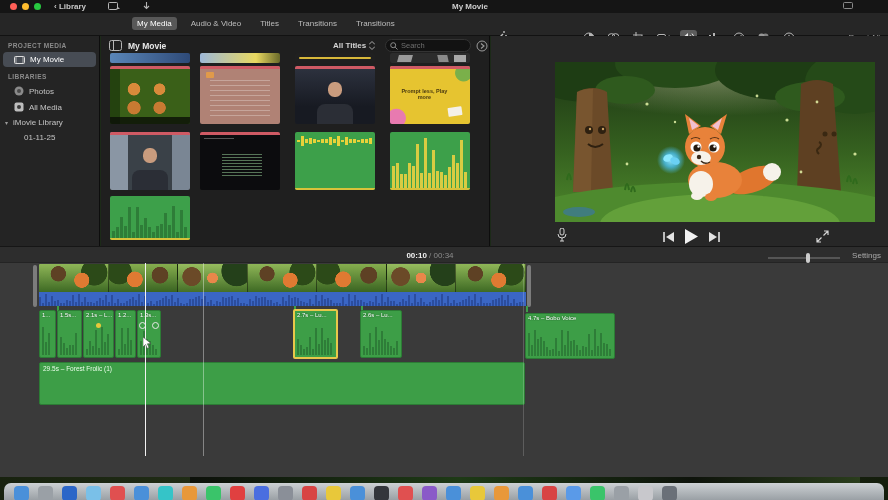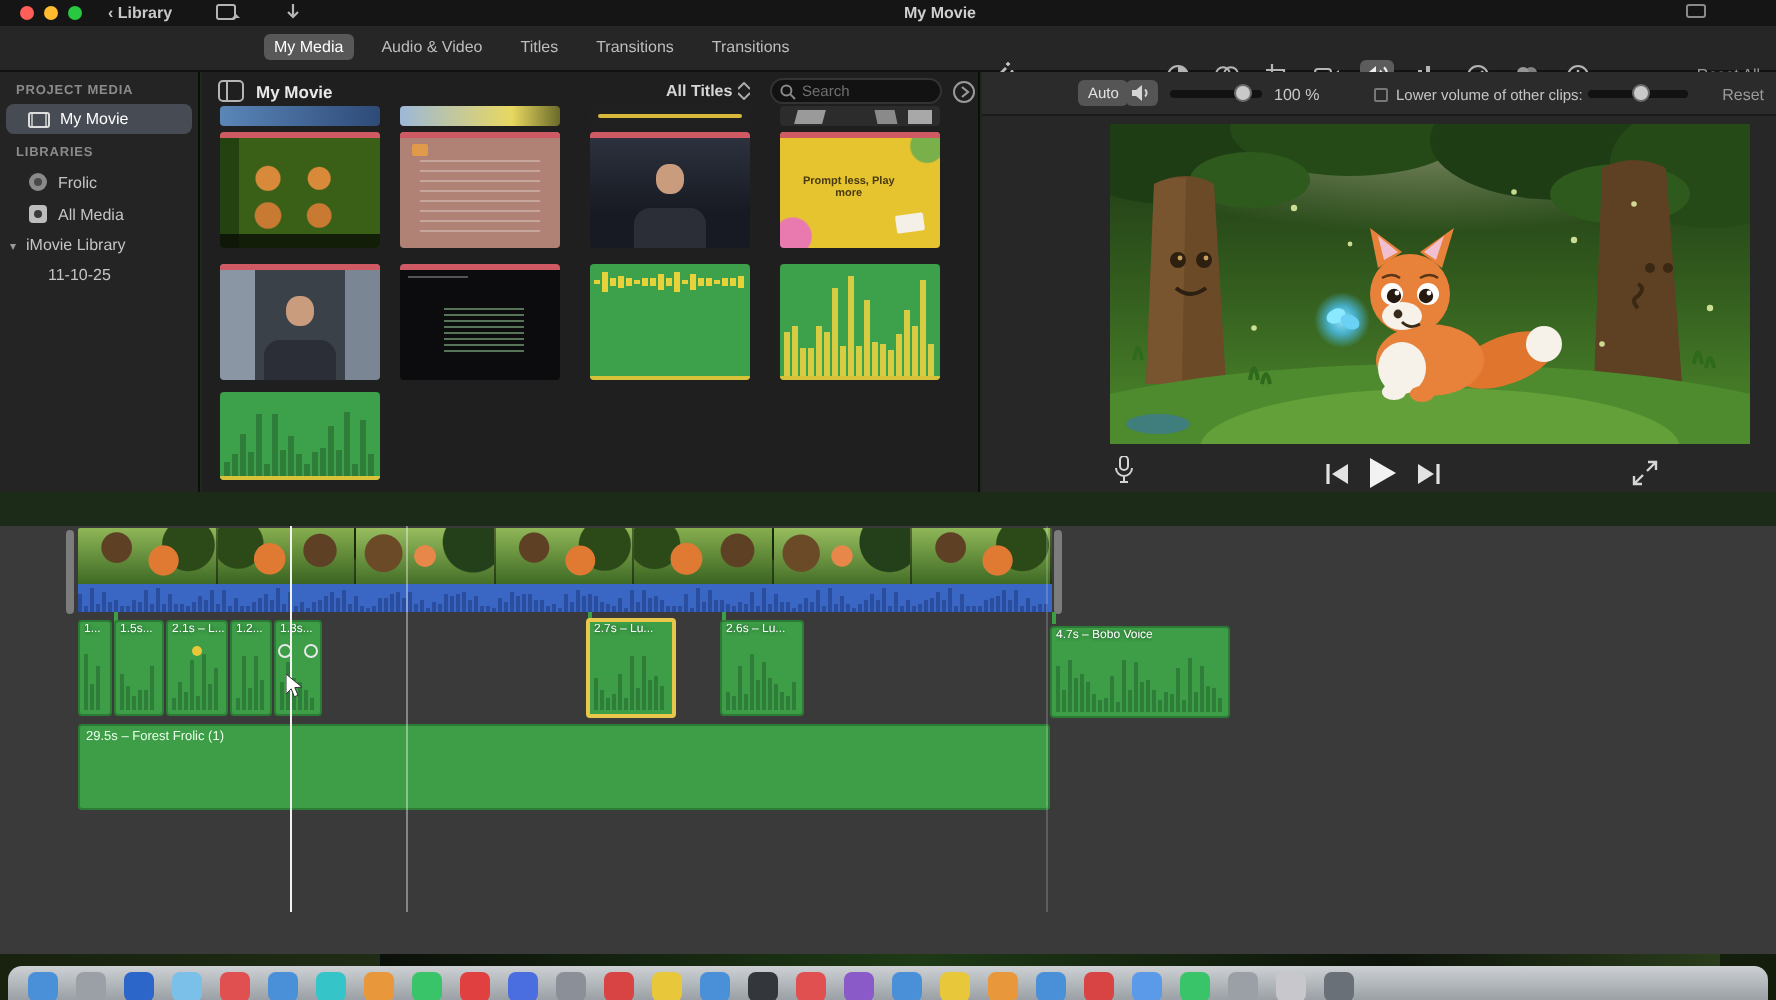--- a/index.html
+++ b/index.html
@@ -230,36 +230,36 @@
       <span>My Movie</span>
     </div>
     <div class="sb-head">LIBRARIES</div>
     <div class="sb-item">
       <span>
         <svg width="10" height="10" viewBox="0 0 10 10">
             <circle cx="5" cy="5" r="4.5" fill="#8a8a8a"></circle>
             <circle cx="5" cy="5" r="2" fill="#4a4a4a"></circle>
           </svg>
       </span>
-      <span>Frolic</span>
+      <span>Photos</span>
     </div>
     <div class="sb-item">
       <span>
         <svg width="10" height="10" viewBox="0 0 10 10">
             <rect x="0.5" y="0.5" width="9" height="9" rx="2" fill="#bdbdbd"></rect>
             <circle cx="5" cy="5" r="2" fill="#3a3a3a"></circle>
           </svg>
       </span>
       <span>All Media</span>
     </div>
     <div class="sb-item" style="padding-left:5px">
       <span style="font-size:6px;color:#9a9a9a">▾</span>
       <span>iMovie Library</span>
     </div>
-    <div class="sb-sub">11-10-25</div>
+    <div class="sb-sub">01-11-25</div>
   </div>
 
   <div class="browser">
     <div class="br-head">
       <span class="abs" style="left:8px;top:4px">
         <svg width="13" height="11" viewBox="0 0 13 11">
             <rect x="0.5" y="0.5" width="12" height="10" rx="2" fill="none" stroke="#b5b5b5"></rect>
             <path d="M4.5 1v9" stroke="#b5b5b5"></path>
           </svg>
       </span>
@@ -404,39 +404,20 @@
           <i style="width:3px;height:95%;background:#2e7d38"></i>
           <i style="width:3px;height:18%;background:#2e7d38"></i>
           <i style="width:3px;height:82%;background:#2e7d38"></i>
           <i style="width:3px;height:31%;background:#2e7d38"></i>
         </div>
       <div class="ybar"></div>
     </div>
   </div>
 
   <div class="inspector">
-    <div class="adj-row">
-      <span class="auto-btn">Auto</span>
-      <span class="spk-btn">
-        <svg width="10" height="9" viewBox="0 0 10 9">
-            <path d="M0 3h2L5 .5v8L2 6H0z" fill="#d5d5d5"></path>
-            <path d="M6.5 2.8a2.2 2.2 0 0 1 0 3.4" stroke="#d5d5d5" fill="none"></path>
-          </svg>
-      </span>
-      <span class="slider" style="left:94px;top:9px;width:46px">
-          <span class="knob" style="left:32px"></span>
-        </span>
-      <span class="pct">100 %</span>
-      <span class="chk"></span>
-      <span class="lower-lbl">Lower volume of other clips:</span>
-      <span class="slider" style="left:303px;top:9px;width:50px">
-          <span class="knob" style="left:22px"></span>
-        </span>
-      <span class="reset-lbl">Reset</span>
-    </div>
 
     <div class="viewer">
       <svg width="320" height="160" viewBox="0 0 320 160">
         <defs>
           <linearGradient id="bg" x1="0" y1="0" x2="0" y2="1">
             <stop offset="0" stop-color="#1c3414"></stop>
               <stop offset=".55" stop-color="#35601f"></stop>
               <stop offset="1" stop-color="#4e8a2c"></stop>
           </linearGradient>
           <radialGradient id="beam" cx=".5" cy="0" r="1">
@@ -545,20 +526,27 @@
           </svg>
       </span>
       <span class="abs" style="left:325px;top:6px">
         <svg width="13" height="13" viewBox="0 0 13 13">
             <path d="M8 1h4v4M12 1L7.5 5.5M5 12H1V8M1 12l4.5-4.5" stroke="#d5d5d5" fill="none" stroke-width="1.2"></path>
           </svg>
       </span>
     </div>
   </div>
 
+  <div class="tlbar">
+    <span class="timecode"><b>00:10</b><span> / </span><span>00:34</span></span>
+    <span class="zoom-slider">
+        <span class="zoom-knob"></span>
+      </span>
+    <span class="settings-lbl">Settings</span>
+  </div>
 
   <div class="timeline">
     <span class="trim-handle" style="left:33px"></span>
     <span class="trim-handle" style="left:527px"></span>
 
     <div class="filmstrip">
         <div class="frame"></div>
         <div class="frame v1"></div>
         <div class="frame v2"></div>
         <div class="frame"></div>

